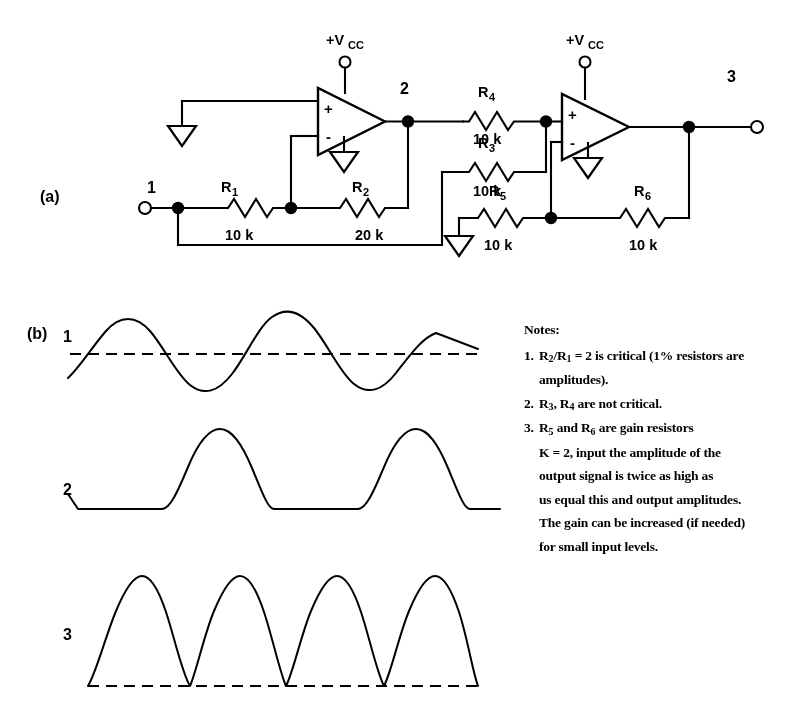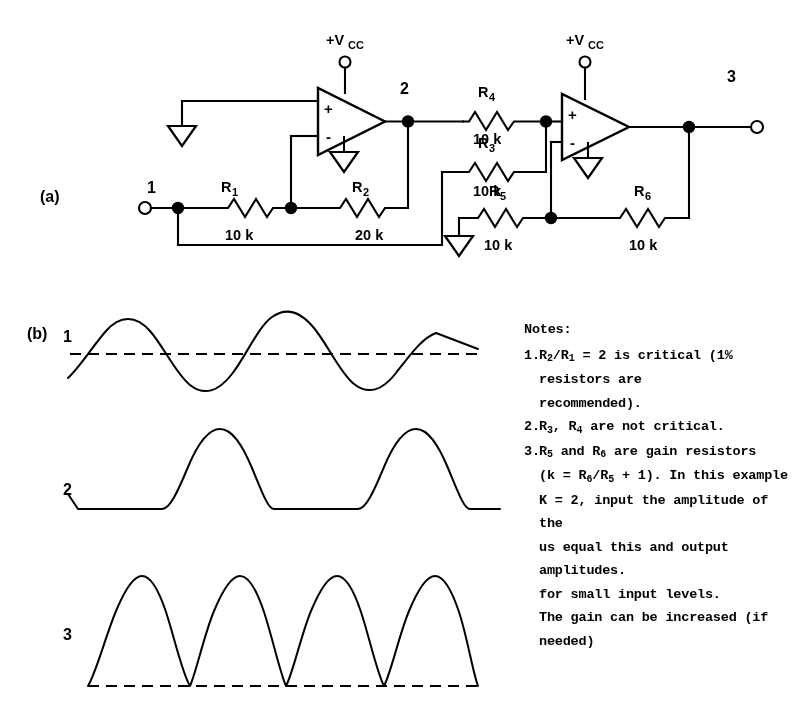--- a/index.html
+++ b/index.html
@@ -24,21 +24,21 @@
   }
   #schematic-svg { left: 0; top: 0; }
   #waveform-svg  { left: 0; top: 295px; }
 
   .notes-panel {
     position: absolute;
     left: 524px;
     top: 318px;
     width: 266px;
     color: #000000;
-    font-family: Liberation Mono, monospace;
+    font-family: Liberation Serif, serif;
     font-size: 13.5px;
     font-weight: bold;
     line-height: 23.5px;
     letter-spacing: -0.2px;
   }
   .notes-title {
     margin: 0 0 2px 0;
   }
   .note-item {
     display: flex;
@@ -280,32 +280,32 @@
              C 467 341, 473 378, 478 391"></path>
   </svg>
 
   <div class="notes-panel">
     <div class="notes-title">Notes:</div>
     <div id="notes-list">
         <div class="note-item">
           <span class="note-num">1.</span>
           <span class="note-body">R<sub>2</sub>/R<sub>1</sub> = 2 is critical (1% resistors are</span>
         </div>
-        <div class="note-cont">recommended).</div>
+        <div class="note-cont">amplitudes).</div>
         <div class="note-item">
           <span class="note-num">2.</span>
           <span class="note-body">R<sub>3</sub>, R<sub>4</sub> are not critical.</span>
         </div>
         <div class="note-item">
           <span class="note-num">3.</span>
           <span class="note-body">R<sub>5</sub> and R<sub>6</sub> are gain resistors</span>
         </div>
-        <div class="note-cont">(k = R<sub>6</sub>/R<sub>5</sub> + 1).  In this example</div>
         <div class="note-cont">K = 2, input the amplitude of the</div>
+        <div class="note-cont">output signal is twice as high as</div>
         <div class="note-cont">us equal this and output  amplitudes.</div>
+        <div class="note-cont">The gain can be increased (if needed)</div>
         <div class="note-cont">for small input levels.</div>
-        <div class="note-cont">The gain can be increased (if needed)</div>
       </div>
   </div>
 
   <div class="watermark">SeekIC.com</div>
 
 </div>
 
 </body></html>

